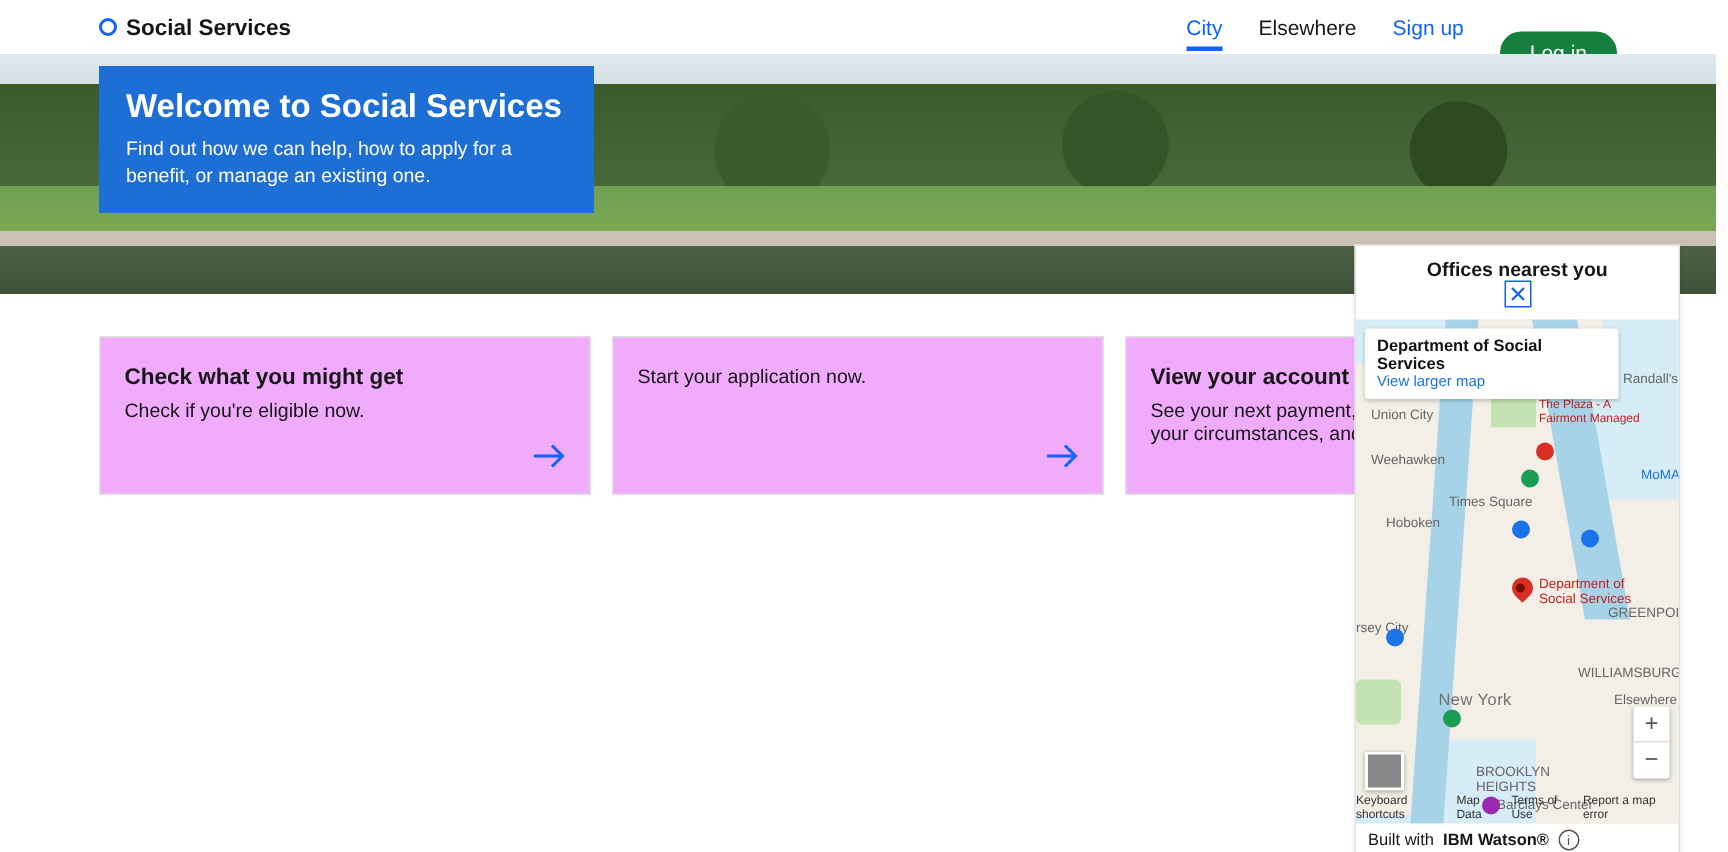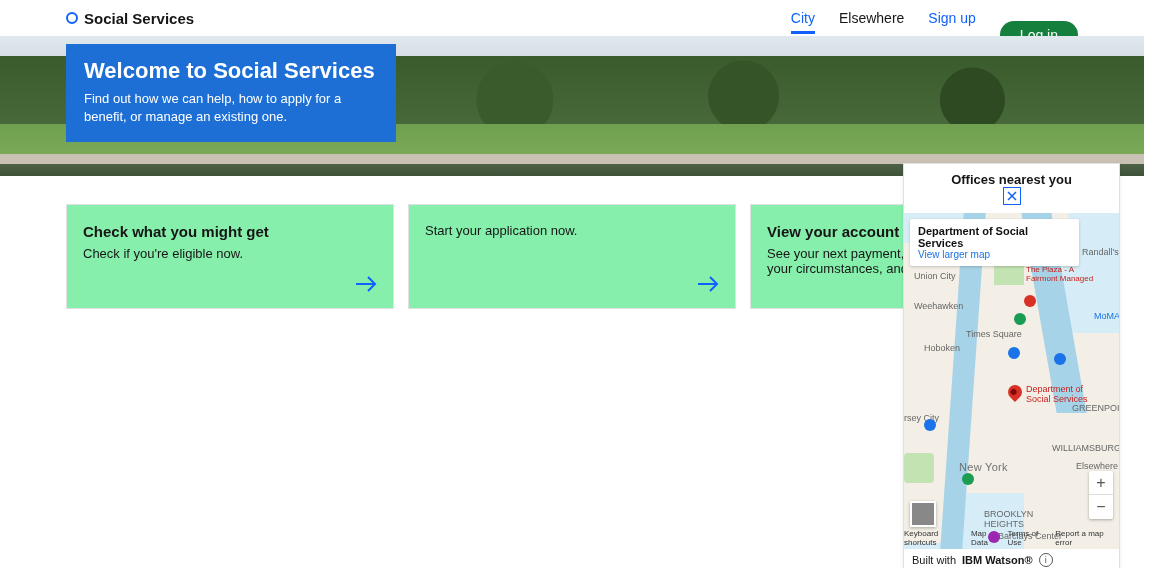--- a/index.html
+++ b/index.html
@@ -10,21 +10,21 @@
   .header { height:36px; display:flex; align-items:center; padding:0 24px; max-width:1060px; margin:0 auto; }
   .brand { display:flex; align-items:center; gap:6px; font-weight:600; font-size:15px;}
   .brand-ring { width:12px; height:12px; border:2.5px solid #0f62fe; border-radius:50%; }
   .nav { margin-left:auto; display:flex; align-items:center; gap:24px; font-size:14px;}
   .nav a { text-decoration:none; color:#161616; padding:8px 0; cursor:pointer;}
   .nav a.active { color:#0f62fe; border-bottom:3px solid #0f62fe; padding-bottom:5px;}
   .nav a.signup { color:#0f62fe; font-weight:500;}
   .login-btn { background:#15803d; color:#fff; border:none; border-radius:16px; padding:6px 20px; font-size:14px; cursor:pointer;margin-top:33px;}
 
   
-  .hero { height:140px; position:relative; overflow:hidden; background:#c2410c;}
+  .hero { height:160px; position:relative; overflow:hidden; background:#c2410c;}
   .hero-img { position:absolute; inset:0; background:
      linear-gradient(to bottom, rgba(40,60,30,0) 0%, rgba(40,60,30,0) 60%, rgba(30,50,30,0.1) 100%),
      linear-gradient(90deg,#4a6b3c 0%,#5c7e48 20%,#6c904f 40%,#5f824a 60%,#527745 80%,#4a6b3c 100%);}
   .sky { position:absolute; top:0; left:0; right:0; height:30px; background:linear-gradient(#dfe9ee,#cfd9de);}
   .trees { position:absolute; top:20px; left:0; right:0; height:80px; background:
     radial-gradient(circle at 10% 60%, #2e4a23 30px, transparent 31px),
     radial-gradient(circle at 25% 50%, #355528 35px, transparent 36px),
     radial-gradient(circle at 45% 55%, #3a5c2c 38px, transparent 39px),
     radial-gradient(circle at 65% 50%, #355528 35px, transparent 36px),
     radial-gradient(circle at 85% 55%, #2e4a23 32px, transparent 33px),
@@ -33,21 +33,21 @@
   .path  { position:absolute; top:118px; left:0; right:0; height:12px; background:#c9c2b4;}
   .water { position:absolute; top:128px; left:0; right:0; bottom:0; background:linear-gradient(#4d6146,#3e5239);}
 
   .hero-inner { position:relative; max-width:1060px; margin:0 auto; padding:8px 24px;}
   .welcome-box { background:#1d6fd6; color:#fff; padding:14px 18px 16px; width:330px; margin-top:0;}
   .welcome-box h1 { font-size:22px; font-weight:600; margin-bottom:6px;}
   .welcome-box p { font-size:13px; line-height:1.4;}
 
   
   .cards-row { max-width:1060px; margin:0 auto; padding:28px 24px; display:flex; gap:14px;}
-  .card { flex:1; border:1px solid #e0e0e0; background:#86efac; padding:18px 16px 12px; display:flex; flex-direction:column; min-height:100px; cursor:pointer;}
+  .card { flex:1; border:1px solid #e0e0e0; background:#f0abfc; padding:18px 16px 12px; display:flex; flex-direction:column; min-height:100px; cursor:pointer;}
   .card h3 { font-size:15px; font-weight:600; margin-bottom:6px;}
   .card p  { font-size:13px; color:#161616;}
   .card .arrow { margin-top:auto; align-self:flex-end; color:#0f62fe; }
 
   
   .map-panel { position:absolute; top:163px; right:24px; width:217px; background:#fff; border:1px solid #e0e0e0; box-shadow:0 1px 4px rgba(0,0,0,0.08);}
   .map-head { display:flex; align-items:center; justify-content:space-between; padding:8px 10px; font-size:13px; font-weight:600;flex-direction:column;}
   .close-box { width:18px; height:18px; border:1px solid #0f62fe; display:flex; align-items:center; justify-content:center; cursor:pointer;}
   .close-box svg { stroke:#0f62fe;}
   .map-body { position:relative; height:336px; background:#d6ecf6; overflow:hidden; font-size:9px; color:#555;}

